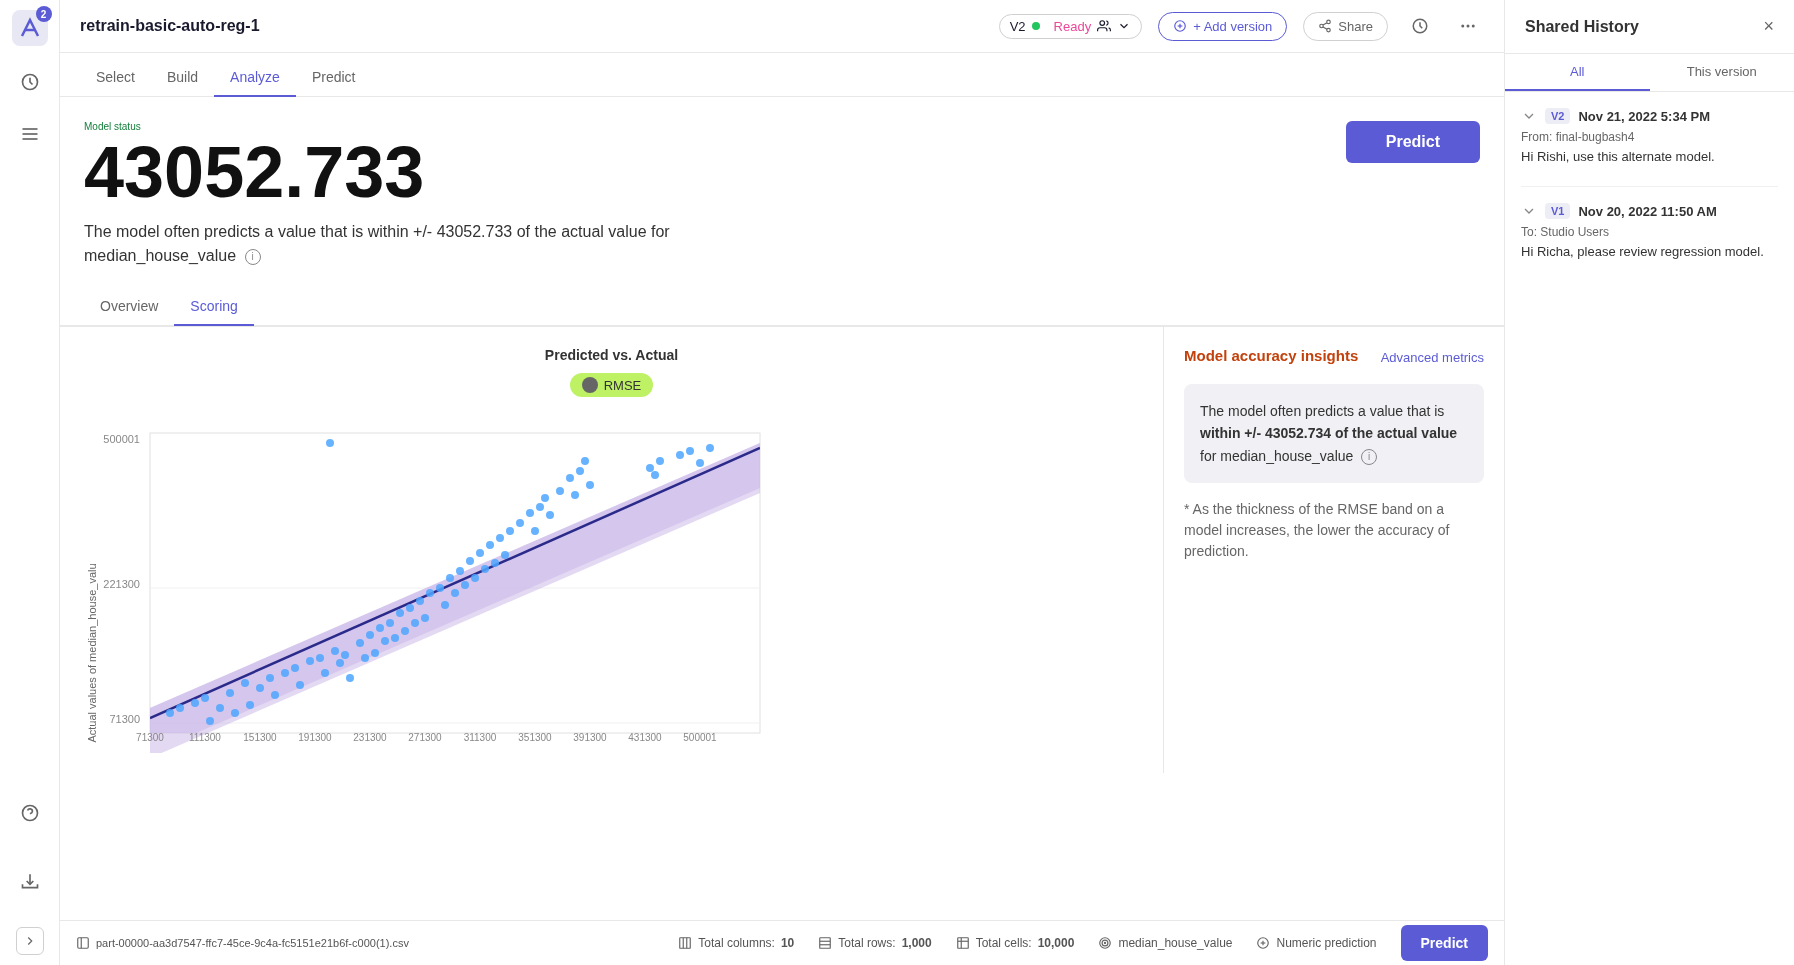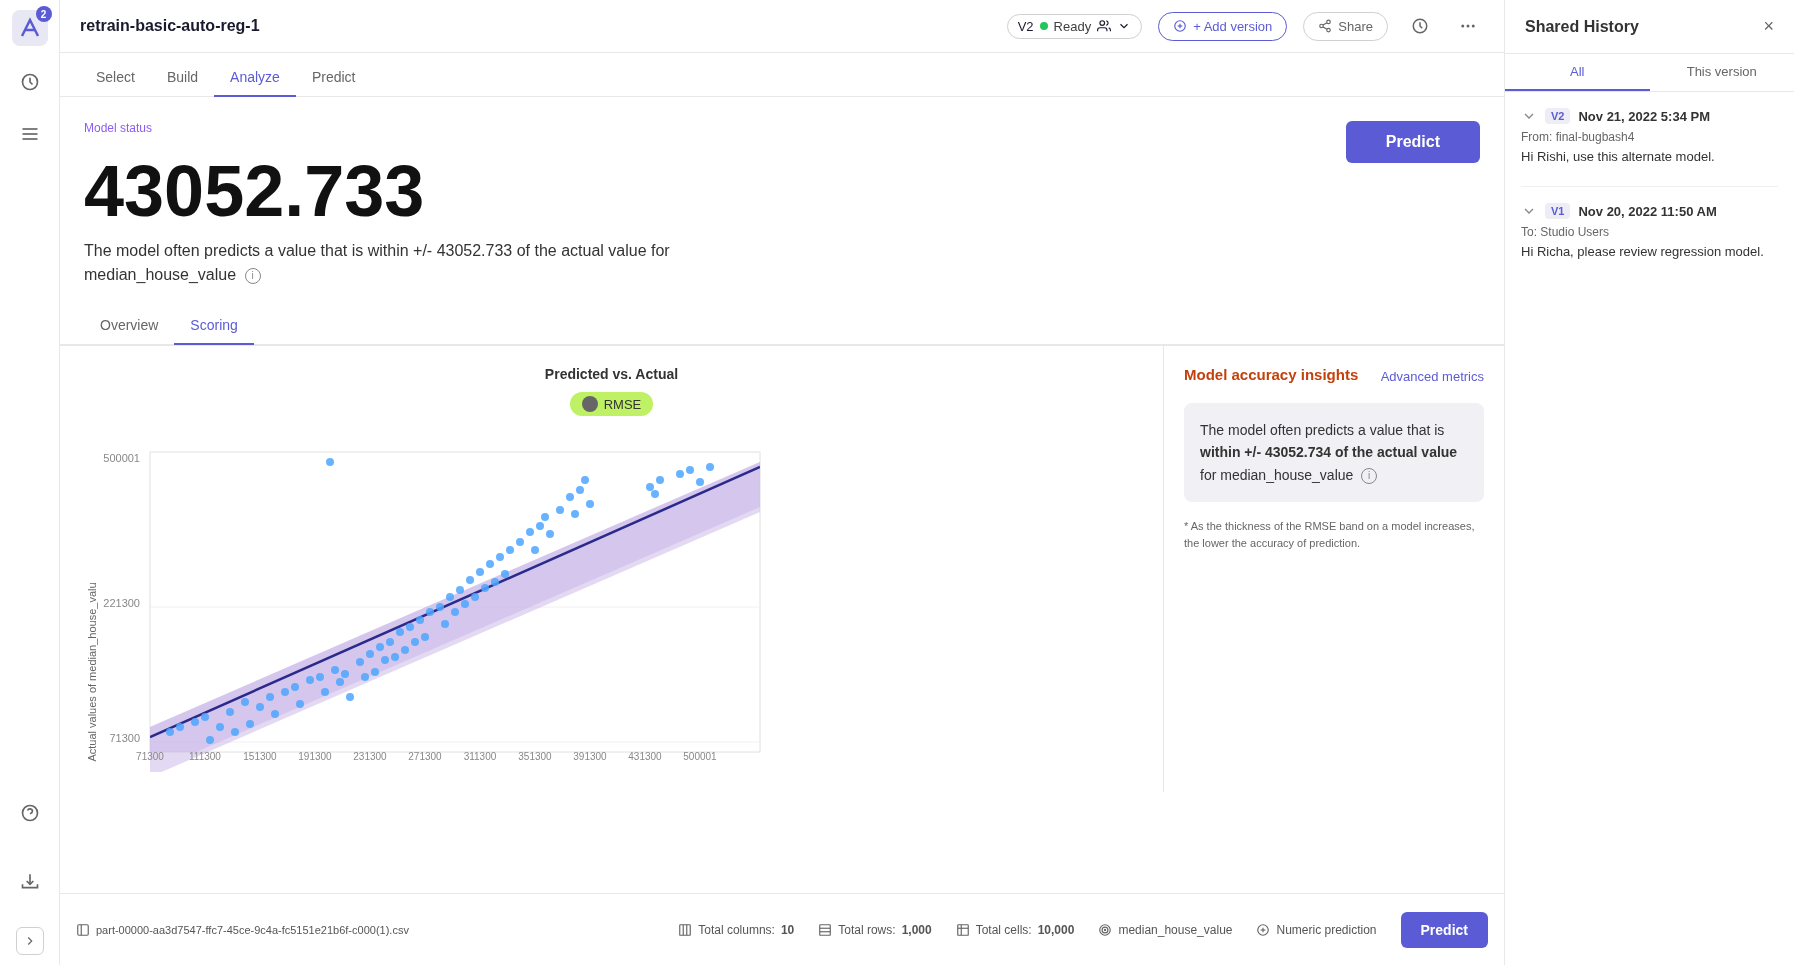--- a/index.html
+++ b/index.html
@@ -17,35 +17,35 @@
     .sidebar-badge { position: absolute; top: -4px; right: -4px; background: #5b5bd6; color: #fff; border-radius: 50%; width: 16px; height: 16px; font-size: 10px; display: flex; align-items: center; justify-content: center; font-weight: bold; }
     .sidebar-icon { width: 32px; height: 32px; display: flex; align-items: center; justify-content: center; cursor: pointer; color: #666; border-radius: 6px; }
     .sidebar-icon svg { width: 20px; height: 20px; }
 
     
     .header { height: 53px; border-bottom: 1px solid #e8e8e8; display: flex; align-items: center; padding: 0 20px; gap: 16px; }
     .header-title { font-size: 16px; font-weight: 600; color: #1a1a2e; }
     .header-spacer { flex: 1; }
     .version-badge { display: flex; align-items: center; gap: 6px; border: 1px solid #d0d0d0; border-radius: 20px; padding: 4px 10px; font-size: 13px; cursor: pointer; }
     .version-badge .dot { width: 8px; height: 8px; border-radius: 50%; background: #22c55e; }
-    .status-text { color: #404040; }
+    .status-text { color: #ec4899; margin-left: 8px; }
     .btn-add-version { display: flex; align-items: center; gap: 6px; border: 1.5px solid #5b5bd6; border-radius: 20px; padding: 6px 14px; font-size: 13px; color: #5b5bd6; cursor: pointer; background: #fff; font-weight: 500; }
     .btn-share { display: flex; align-items: center; gap: 6px; border: 1.5px solid #d0d0d0; border-radius: 20px; padding: 6px 14px; font-size: 13px; color: #666; cursor: pointer; background: #fff; }
     .header-icon-btn { width: 32px; height: 32px; display: flex; align-items: center; justify-content: center; cursor: pointer; color: #666; border-radius: 6px; }
 
     
     .nav-tabs { height: 44px; border-bottom: 1px solid #e8e8e8; display: flex; align-items: flex-end; padding: 0 20px; }
     .nav-tab { padding: 10px 16px; font-size: 14px; color: #666; cursor: pointer; border-bottom: 2px solid transparent; margin-bottom: -1px; }
     .nav-tab.active { color: #5b5bd6; border-bottom-color: #5b5bd6; font-weight: 500; }
 
     
     .content { flex: 1; overflow-y: auto; padding: 24px 24px 0 24px; }
 
     
-    .model-status-label { font-size: 12px; color: #8b5cf6; margin-bottom: 20px; }
+    .model-status-label { font-size: 10px; color: #15803d; margin-bottom: 4px; }
     .model-rmse { font-size: 72px; font-weight: 700; color: #111; line-height: 1; margin-bottom: 12px; }
     .model-description { font-size: 16px; color: #333; max-width: 600px; line-height: 1.5; }
     .model-header-row { display: flex; align-items: flex-start; justify-content: space-between; margin-bottom: 20px; }
     .model-info { flex: 1; }
     .btn-predict-main { background: #5b5bd6; color: #fff; border: none; border-radius: 6px; padding: 12px 40px; font-size: 16px; font-weight: 600; cursor: pointer; }
 
     
     .sub-tabs { display: flex; border-bottom: 1px solid #e8e8e8; margin: 0 -24px; padding: 0 24px; }
     .sub-tab { padding: 10px 16px; font-size: 14px; color: #666; cursor: pointer; border-bottom: 2px solid transparent; margin-bottom: -1px; }
     .sub-tab.active { color: #5b5bd6; border-bottom-color: #5b5bd6; font-weight: 500; }
@@ -63,24 +63,24 @@
     .chart-svg-wrap svg { display: block; }
 
     
     .accuracy-panel { width: 340px; padding: 20px; background: #fff; }
     .accuracy-title { font-size: 15px; font-weight: 600; color: #c2410c; margin-bottom: 4px; }
     .accuracy-header { display: flex; align-items: center; justify-content: space-between; margin-bottom: 16px; }
     .advanced-metrics-link { font-size: 13px; color: #5b5bd6; cursor: pointer; }
     .accuracy-card { background: #f0f0f5; border-radius: 8px; padding: 16px; margin-bottom: 16px; }
     .accuracy-card p { font-size: 14px; color: #333; line-height: 1.6; }
     .accuracy-card strong { font-weight: 700; }
-    .accuracy-note { font-size: 11px; color: #666; line-height: 1.5; }
-
-    
-    .bottom-bar { height: 72px; border-top: 1px solid #e8e8e8; display: flex; align-items: center; padding: 0 16px; gap: 24px; background: #fff; font-size: 12px; color: #555; }
+    .accuracy-note { font-size: 14px; color: #666; line-height: 1.5; }
+
+    
+    .bottom-bar { height: 45px; border-top: 1px solid #e8e8e8; display: flex; align-items: center; padding: 0 16px; gap: 24px; background: #fff; font-size: 12px; color: #555; }
     .bottom-file { display: flex; align-items: center; gap: 6px; flex: 1; }
     .bottom-stat { display: flex; align-items: center; gap: 6px; white-space: nowrap; }
     .bottom-target { display: flex; align-items: center; gap: 6px; }
     .bottom-prediction { display: flex; align-items: center; gap: 6px; }
     .btn-predict-bottom { background: #5b5bd6; color: #fff; border: none; border-radius: 6px; padding: 10px 20px; font-size: 14px; font-weight: 600; cursor: pointer; }
 
     
     .right-panel-header { padding: 16px 20px; border-bottom: 1px solid #e8e8e8; display: flex; align-items: center; justify-content: space-between; }
     .right-panel-title { font-size: 16px; font-weight: 600; color: #333; }
     .close-btn { cursor: pointer; color: #666; font-size: 18px; }

